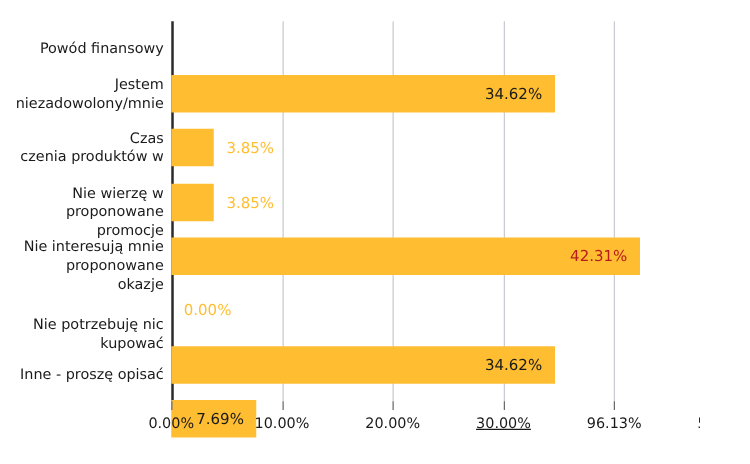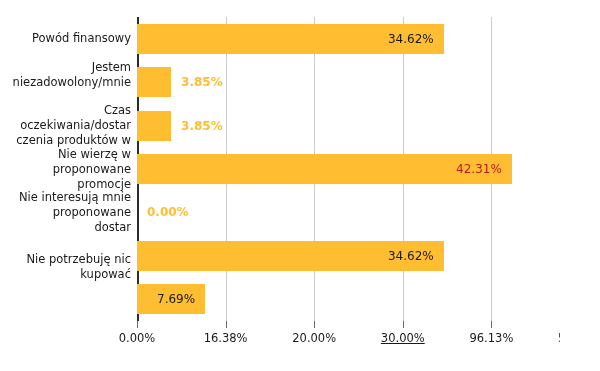--- a/index.html
+++ b/index.html
@@ -40,20 +40,21 @@
     width: 2px;
     background: #2b2b2b;
   }
 
   
   .bar-row {
     position: absolute;
     left: 0;
     right: 0;
     height: 30px;
+    margin-top: 36px;
   }
   .bar {
     position: absolute;
     left: 0;
     top: 0;
     height: 30px;
     background: #FFBE32;
   }
   .bar-label {
     position: absolute;
@@ -63,21 +64,20 @@
     font-size: 12px;
     white-space: nowrap;
   }
   .bar-label.inside {
     color: #1a1a1a;
     text-align: right;
   }
   .bar-label.outside {
     color: #FFBE32;
     text-align: right;
-    font-weight: bold;
   }
 
   
   #ylabels {
     position: absolute;
     left: 0;
     top: 17px;
     width: 135px;
     height: 304px;
   }
@@ -129,36 +129,38 @@
   <div id="ylabels">
       <div class="ylabel" style="top: 14.2143px;">
         <span>Powód finansowy</span>
       </div>
       <div class="ylabel" style="top: 42.6429px;">
         <span>Jestem</span>
         <span>niezadowolony/mnie</span>
       </div>
       <div class="ylabel" style="top: 86.0714px;">
         <span>Czas</span>
-        <span>oczekiwania/dostar</span>
         <span>czenia produktów w</span>
       </div>
       <div class="ylabel" style="top: 129.5px;">
         <span>Nie wierzę w</span>
         <span>proponowane</span>
         <span>promocje</span>
       </div>
       <div class="ylabel" style="top: 172.929px;">
         <span>Nie interesują mnie</span>
         <span>proponowane</span>
-        <span>dostar</span>
+        <span>okazje</span>
       </div>
       <div class="ylabel" style="top: 235px;">
         <span>Nie potrzebuję nic</span>
         <span>kupować</span>
+      </div>
+      <div class="ylabel" style="top: 274.786px;">
+        <span>Inne - proszę opisać</span>
       </div>
     </div>
 
   <div id="plot-area">
     <div id="gridlines">
         <div class="gridline" style="left: 88.6px;"></div>
         <div class="gridline" style="left: 177.2px;"></div>
         <div class="gridline" style="left: 265.8px;"></div>
         <div class="gridline" style="left: 354.4px;"></div>
         <div class="gridline" style="left: 443px;"></div>
@@ -192,21 +194,21 @@
           <div class="bar" style="width: 68.1334px; background: rgb(255, 190, 50);"></div>
           <div class="bar-label inside" style="left: 0px; width: 58.1334px; color: rgb(26, 26, 26);">7.69%</div>
         </div>
       </div>
   </div>
 
   <div id="xaxis">
       <div class="xtick-mark" style="left: 0px;"></div>
       <div class="xtick-label" style="left: 0px;">0.00%</div>
       <div class="xtick-mark" style="left: 88.6px;"></div>
-      <div class="xtick-label" style="left: 88.6px;">16.38%</div>
+      <div class="xtick-label" style="left: 88.6px;">10.00%</div>
       <div class="xtick-mark" style="left: 177.2px;"></div>
       <div class="xtick-label" style="left: 177.2px;">20.00%</div>
       <div class="xtick-mark" style="left: 265.8px;"></div>
       <div class="xtick-label" style="left: 265.8px; text-decoration: underline;">30.00%</div>
       <div class="xtick-mark" style="left: 354.4px;"></div>
       <div class="xtick-label" style="left: 354.4px;">96.13%</div>
       <div class="xtick-mark" style="left: 443px;"></div>
       <div class="xtick-label" style="left: 443px;">50.00%</div>
     </div>
 

